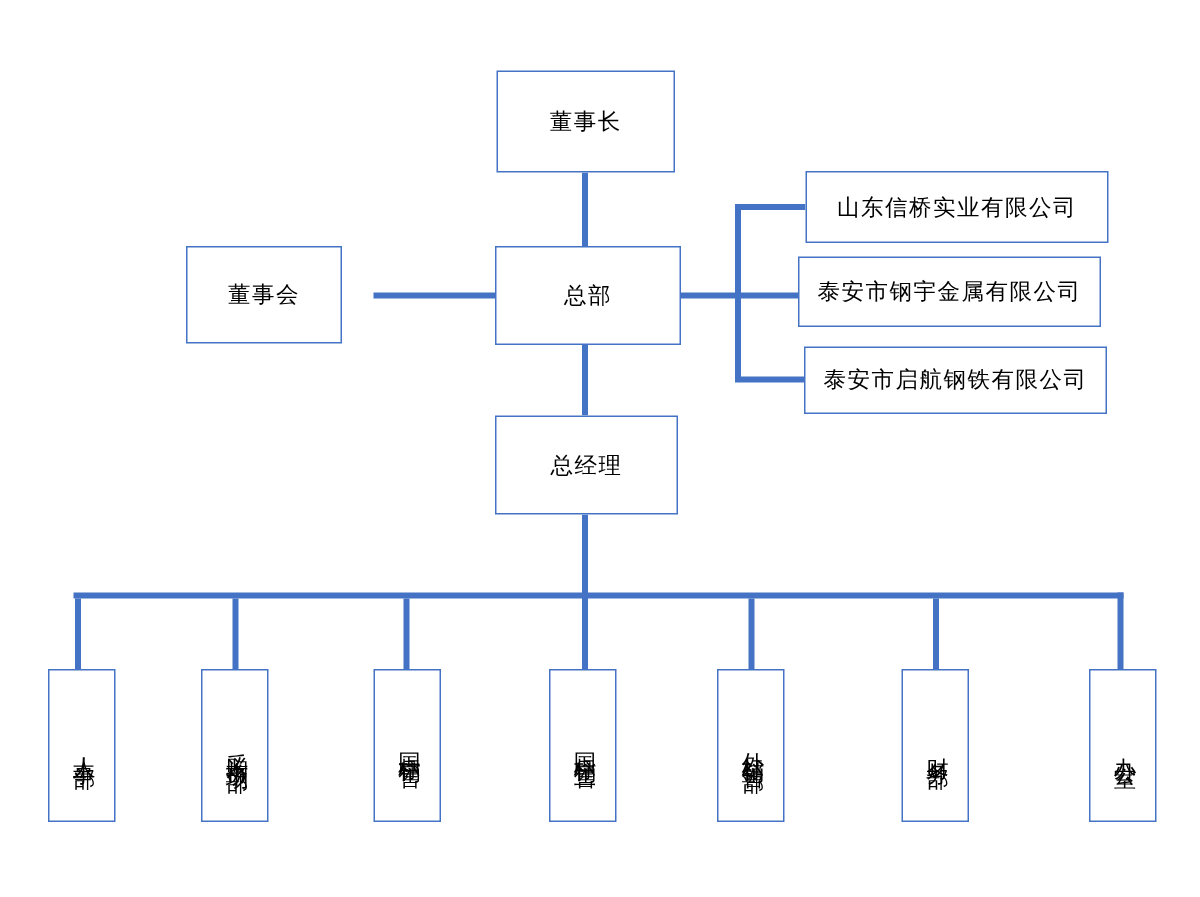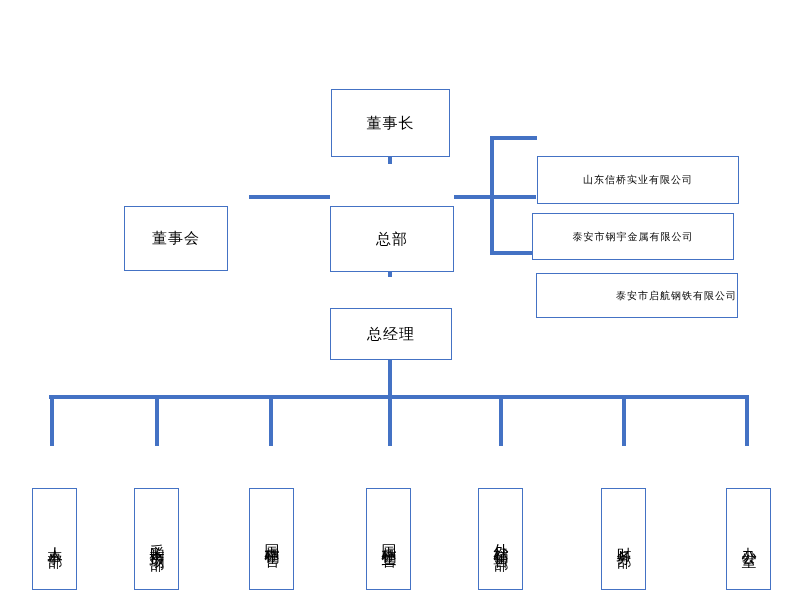--- a/index.html
+++ b/index.html
@@ -22,23 +22,22 @@
     box-sizing: border-box;
     border: 1.3px solid var(--border);
     background: var(--bg);
     color: var(--text);
     display: flex;
     align-items: center;
     justify-content: center;
     font-size: 15px;
     letter-spacing: 1px;
     text-align: center;
-    margin-top: 42px;
   }
-  .box.company { font-size: 10px; letter-spacing: 1px; }
+  .box.company { font-size: 15px; letter-spacing: 1px; }
   .line { position: absolute; background: var(--line); }
   .v-text {
     writing-mode: vertical-rl;
     text-orientation: upright;
     letter-spacing: 3px;
     font-size: 15px;
   }
 </style>
 </head>
 <body>
@@ -71,25 +70,25 @@
   <div class="box" style="left:330px; top:164px; width:124px; height:66px;">
     <span>总部</span>
   </div>
 
   <div class="box company" style="left:537px; top:114px; width:202px; height:48px;">
     <span>山东信桥实业有限公司</span>
   </div>
   <div class="box company" style="left:532px; top:171px; width:202px; height:47px;">
     <span>泰安市钢宇金属有限公司</span>
   </div>
-  <div class="box company" style="left:536px; top:231px; width:202px; height:45px;justify-content:flex-end;">
+  <div class="box company" style="left:536px; top:231px; width:202px; height:45px;">
     <span>泰安市启航钢铁有限公司</span>
   </div>
 
-  <div class="box" style="left:330px; top:266px; width:122px; height:52px;justify-content:center;">
+  <div class="box" style="left:330px; top:277px; width:122px; height:66px;justify-content:center;">
     <span>总经理</span>
   </div>
 
   <div class="box" style="left:32px; top:446px; width:45px; height:102px;">
     <span class="v-text">人事部</span>
   </div>
   <div class="box" style="left:134px; top:446px; width:45px; height:102px;">
     <span class="v-text">采购市场部</span>
   </div>
   <div class="box" style="left:249px; top:446px; width:45px; height:102px;">

